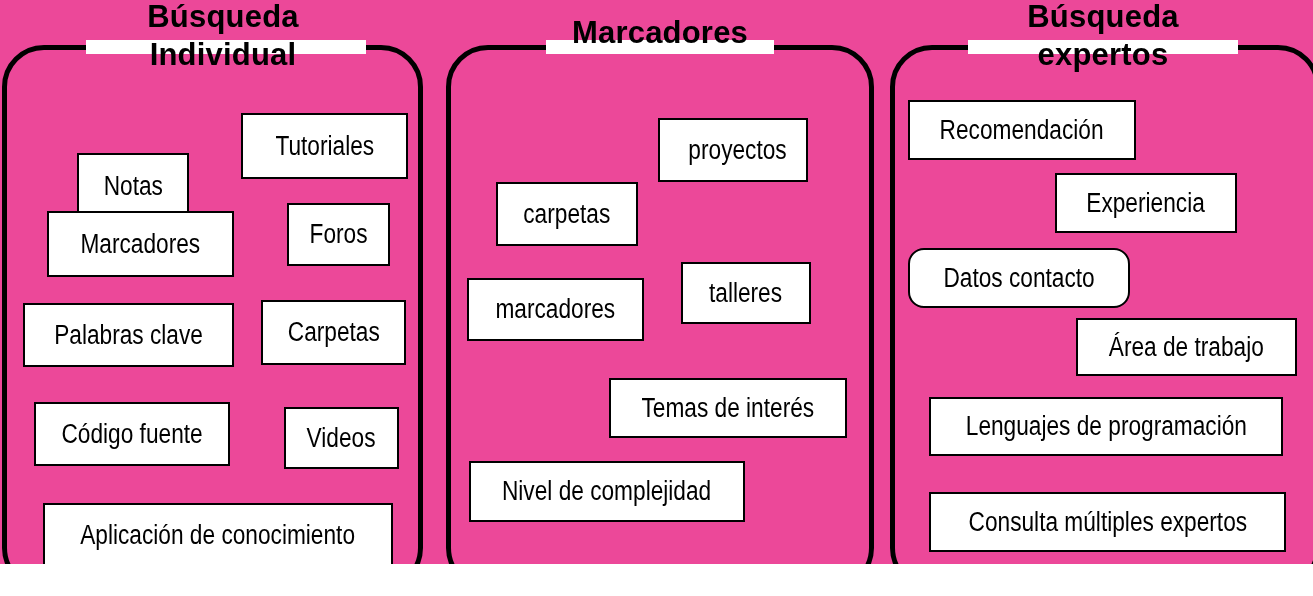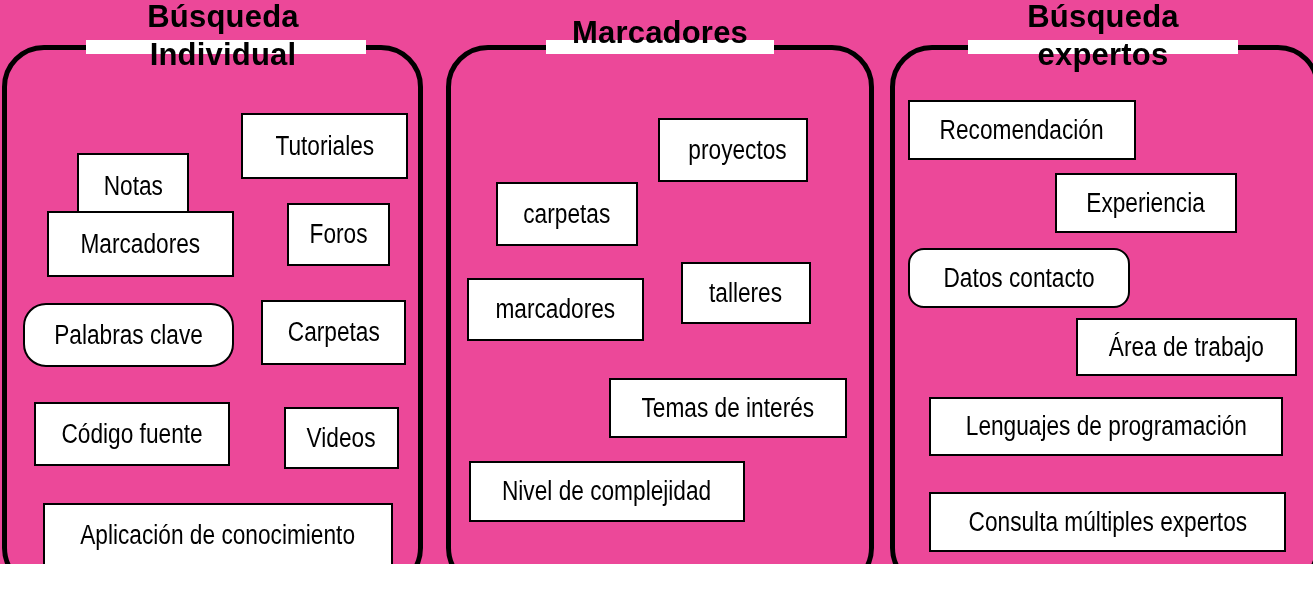--- a/index.html
+++ b/index.html
@@ -79,21 +79,21 @@
     </div>
     <div class="item-box" style="left: 241px; top: 113px; width: 167px; height: 66px;">
       <span class="item-label">Tutoriales</span>
     </div>
     <div class="item-box" style="left: 47px; top: 211px; width: 187px; height: 66px;">
       <span class="item-label">Marcadores</span>
     </div>
     <div class="item-box" style="left: 287px; top: 203px; width: 103px; height: 63px;">
       <span class="item-label">Foros</span>
     </div>
-    <div class="item-box" style="left: 23px; top: 303px; width: 211px; height: 64px; border-radius: 23px;">
+    <div class="item-box" style="left: 23px; top: 303px; width: 211px; height: 64px;">
       <span class="item-label">Palabras clave</span>
     </div>
     <div class="item-box" style="left: 261px; top: 300px; width: 145px; height: 65px;">
       <span class="item-label">Carpetas</span>
     </div>
     <div class="item-box" style="left: 34px; top: 402px; width: 196px; height: 64px;">
       <span class="item-label">Código fuente</span>
     </div>
     <div class="item-box" style="left: 284px; top: 407px; width: 115px; height: 62px;">
       <span class="item-label">Videos</span>

